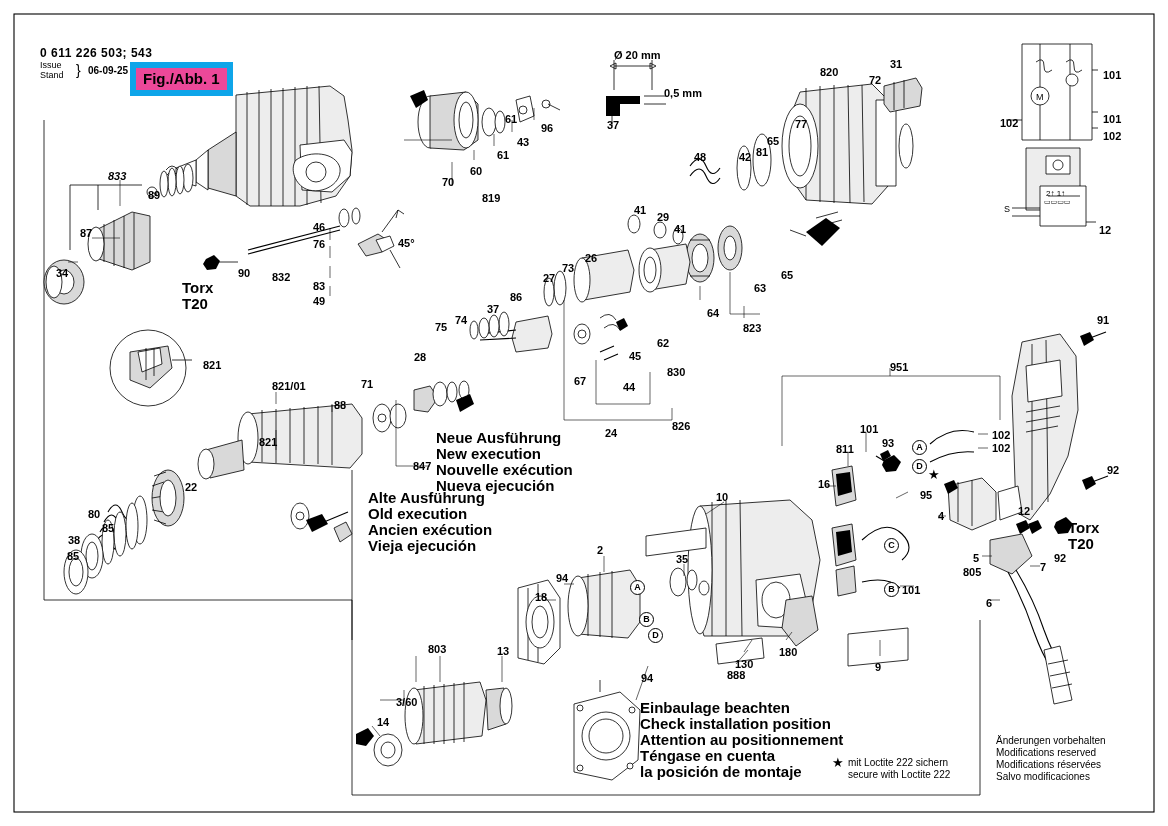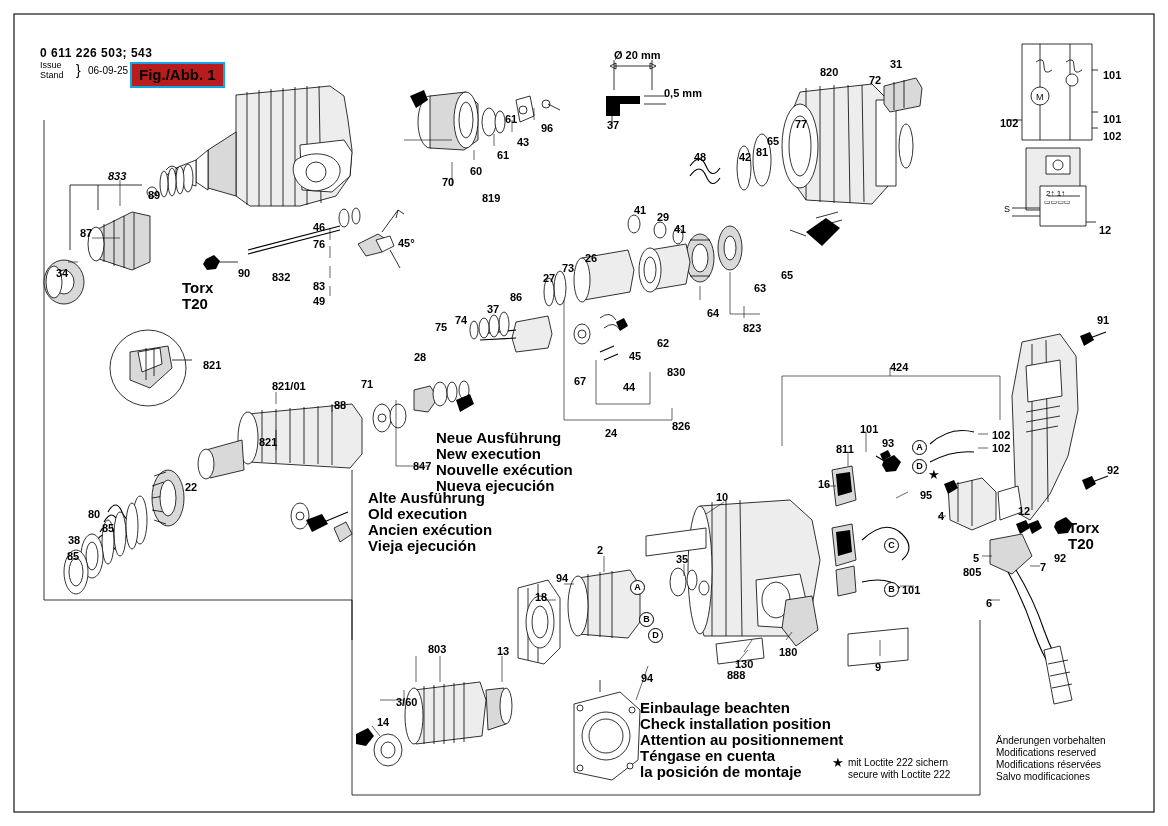--- a/index.html
+++ b/index.html
@@ -22,27 +22,27 @@
   }
   .hdr-code{
     position:absolute;left:40px;top:46px;
     font-size:12px;font-weight:bold;letter-spacing:.5px;
   }
   .issue{
     position:absolute;left:40px;top:60px;
     font-size:9px;line-height:10px;font-weight:normal;
   }
   .issue .brace{position:absolute;left:36px;top:0px;font-size:14px;line-height:20px;}
-  .issue .date{position:absolute;left:48px;top:6px;font-size:10px;font-weight:normal;white-space:nowrap;}
+  .issue .date{position:absolute;left:48px;top:6px;font-size:10px;font-weight:bold;white-space:nowrap;}
   .figbox{
     position:absolute;left:130px;top:62px;
-    border:2px solid #0ea5e9;
+    border:6px solid #0ea5e9;
     padding:2px 7px 3px 7px;
     font-size:15px;font-weight:bold;
-    background:#b91c1c;
+    background:#ec4899;
   }
   .multiline{
     position:absolute;
     font-size:15px;
     font-weight:bold;
     line-height:16px;
     white-space:pre;
   }
   .footer{
     position:absolute;
@@ -517,21 +517,21 @@
     <div class="lbl" style="left: 657px; top: 338px;">62</div>
     <div class="lbl" style="left: 707px; top: 308px;">64</div>
     <div class="lbl" style="left: 754px; top: 283px;">63</div>
     <div class="lbl" style="left: 781px; top: 270px;">65</div>
     <div class="lbl" style="left: 743px; top: 323px;">823</div>
     <div class="lbl" style="left: 667px; top: 367px;">830</div>
     <div class="lbl" style="left: 623px; top: 382px;">44</div>
     <div class="lbl" style="left: 574px; top: 376px;">67</div>
     <div class="lbl" style="left: 605px; top: 428px;">24</div>
     <div class="lbl" style="left: 672px; top: 421px;">826</div>
-    <div class="lbl" style="left: 890px; top: 362px;">424</div>
+    <div class="lbl" style="left: 890px; top: 362px;">951</div>
     <div class="lbl" style="left: 1097px; top: 315px;">91</div>
     <div class="lbl" style="left: 1107px; top: 465px;">92</div>
     <div class="lbl" style="left: 203px; top: 360px;">821</div>
     <div class="lbl" style="left: 272px; top: 381px;">821/01</div>
     <div class="lbl" style="left: 361px; top: 379px;">71</div>
     <div class="lbl" style="left: 334px; top: 400px;">88</div>
     <div class="lbl" style="left: 414px; top: 352px;">28</div>
     <div class="lbl" style="left: 259px; top: 437px;">821</div>
     <div class="lbl" style="left: 413px; top: 461px;">847</div>
     <div class="lbl" style="left: 185px; top: 482px;">22</div>

